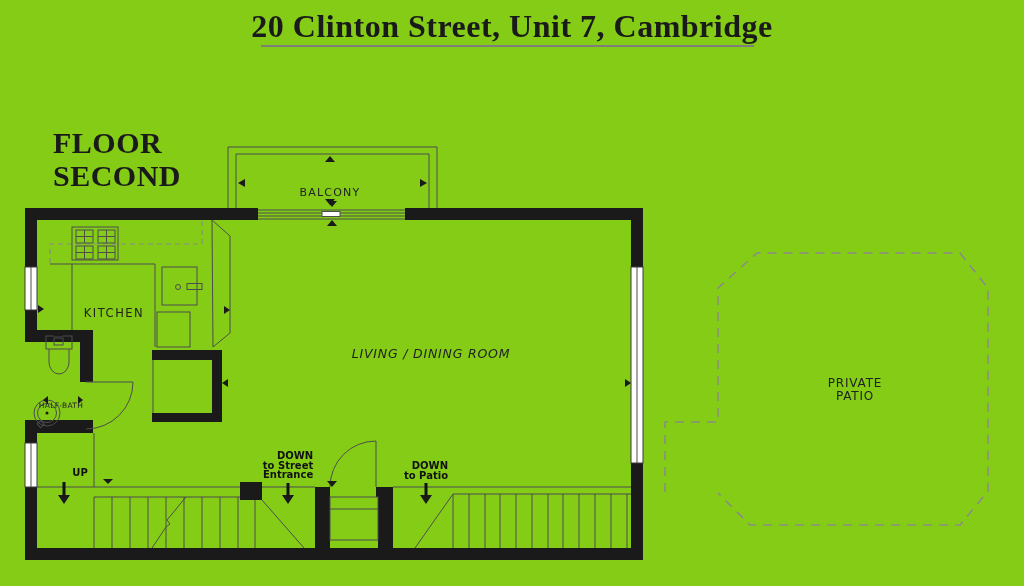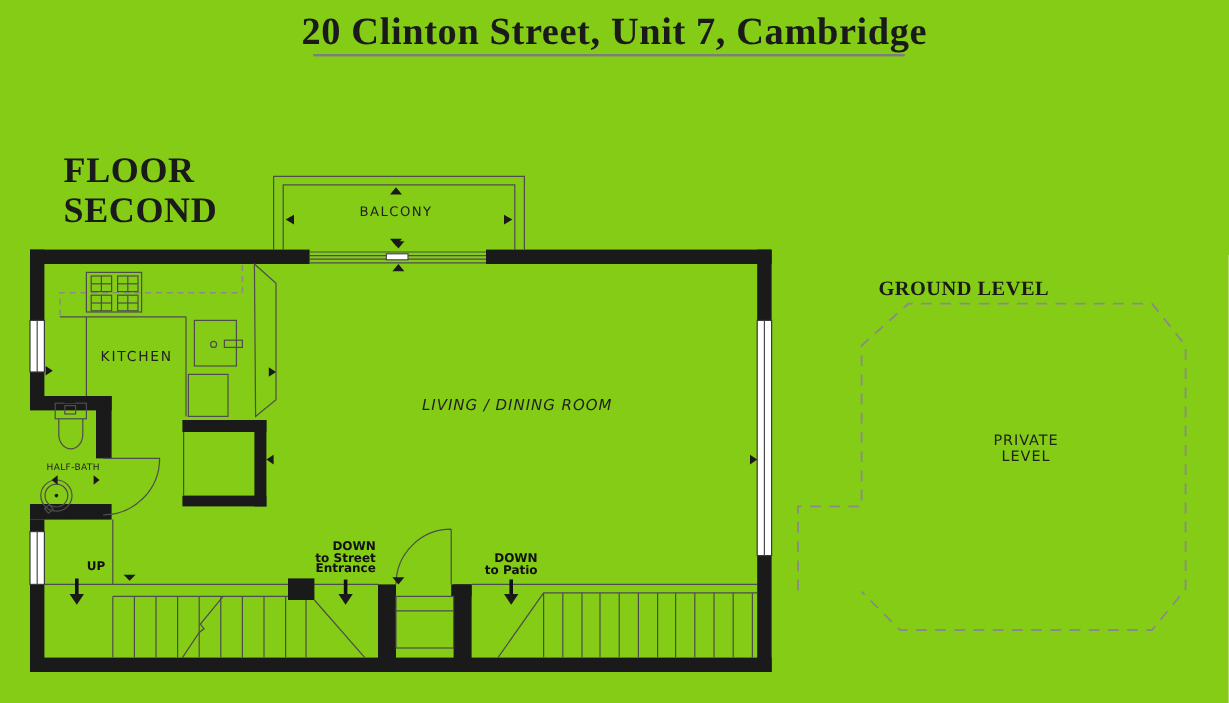--- a/index.html
+++ b/index.html
@@ -9,21 +9,21 @@
 
   .serif{font-family:"Liberation Serif","DejaVu Serif",serif;font-weight:bold;}
 
   .page-title{position:absolute;left:512px;top:8px;transform:translateX(-50%);
               font-size:32px;letter-spacing:0.5px;white-space:nowrap;}
   .title-underline{position:absolute;left:261px;top:45px;width:493px;height:2px;background:#7d7d7d;}
 
   .second-floor{position:absolute;left:53px;top:126px;font-size:30px;line-height:33px;letter-spacing:0.5px;}
   .ground-level{position:absolute;left:732px;top:231px;font-size:17px;letter-spacing:0.4px;}
 
-  .plan-label{position:absolute;transform:translateX(-50%);text-align:center;white-space:nowrap;color:#222;}
+  .plan-label{position:absolute;transform:translateX(-50%);text-align:center;white-space:nowrap;color:#222;margin-top:16px;}
   .lbl-balcony{left:330px;top:170px;font-size:11px;letter-spacing:1.2px;}
   .lbl-kitchen{left:114px;top:290px;font-size:11.5px;letter-spacing:1.5px;}
   .lbl-halfbath{left:61px;top:385px;font-size:7.5px;letter-spacing:0.3px;}
   .lbl-living{left:431px;top:330px;font-size:12.5px;letter-spacing:0.8px;font-style:italic;}
   .lbl-patio{left:855px;top:361px;font-size:12px;line-height:13px;letter-spacing:0.8px;}
   .stair-label{position:absolute;transform:translateX(-50%);text-align:right;white-space:nowrap;
                font-size:10px;line-height:9.5px;font-weight:bold;color:#111;}
   .lbl-up{left:80px;top:468px;}
   .lbl-downpriv{left:288px;top:451px;}
   .lbl-downpatio{left:426px;top:461px;}
@@ -220,30 +220,29 @@
   </svg>
 
   <div class="serif page-title">20 Clinton Street, Unit 7, Cambridge</div>
   <div class="title-underline"></div>
 
   <div class="serif second-floor">
     <div>FLOOR</div>
     <div>SECOND</div>
   </div>
 
-  <div class="serif ground-level">GROUND LEVEL</div>
 
   <div class="plan-label lbl-balcony">BALCONY</div>
   <div class="plan-label lbl-kitchen">KITCHEN</div>
   <div class="plan-label lbl-halfbath">HALF-BATH</div>
   <div class="plan-label lbl-living">LIVING / DINING ROOM</div>
 
   <div class="plan-label lbl-patio">
     <div>PRIVATE</div>
-    <div>LEVEL</div>
+    <div>PATIO</div>
   </div>
 
   <div class="stair-label lbl-up">UP</div>
 
   <div class="stair-label lbl-downpriv">
     <div>DOWN</div>
     <div>to Street</div>
     <div>Entrance</div>
   </div>
 

